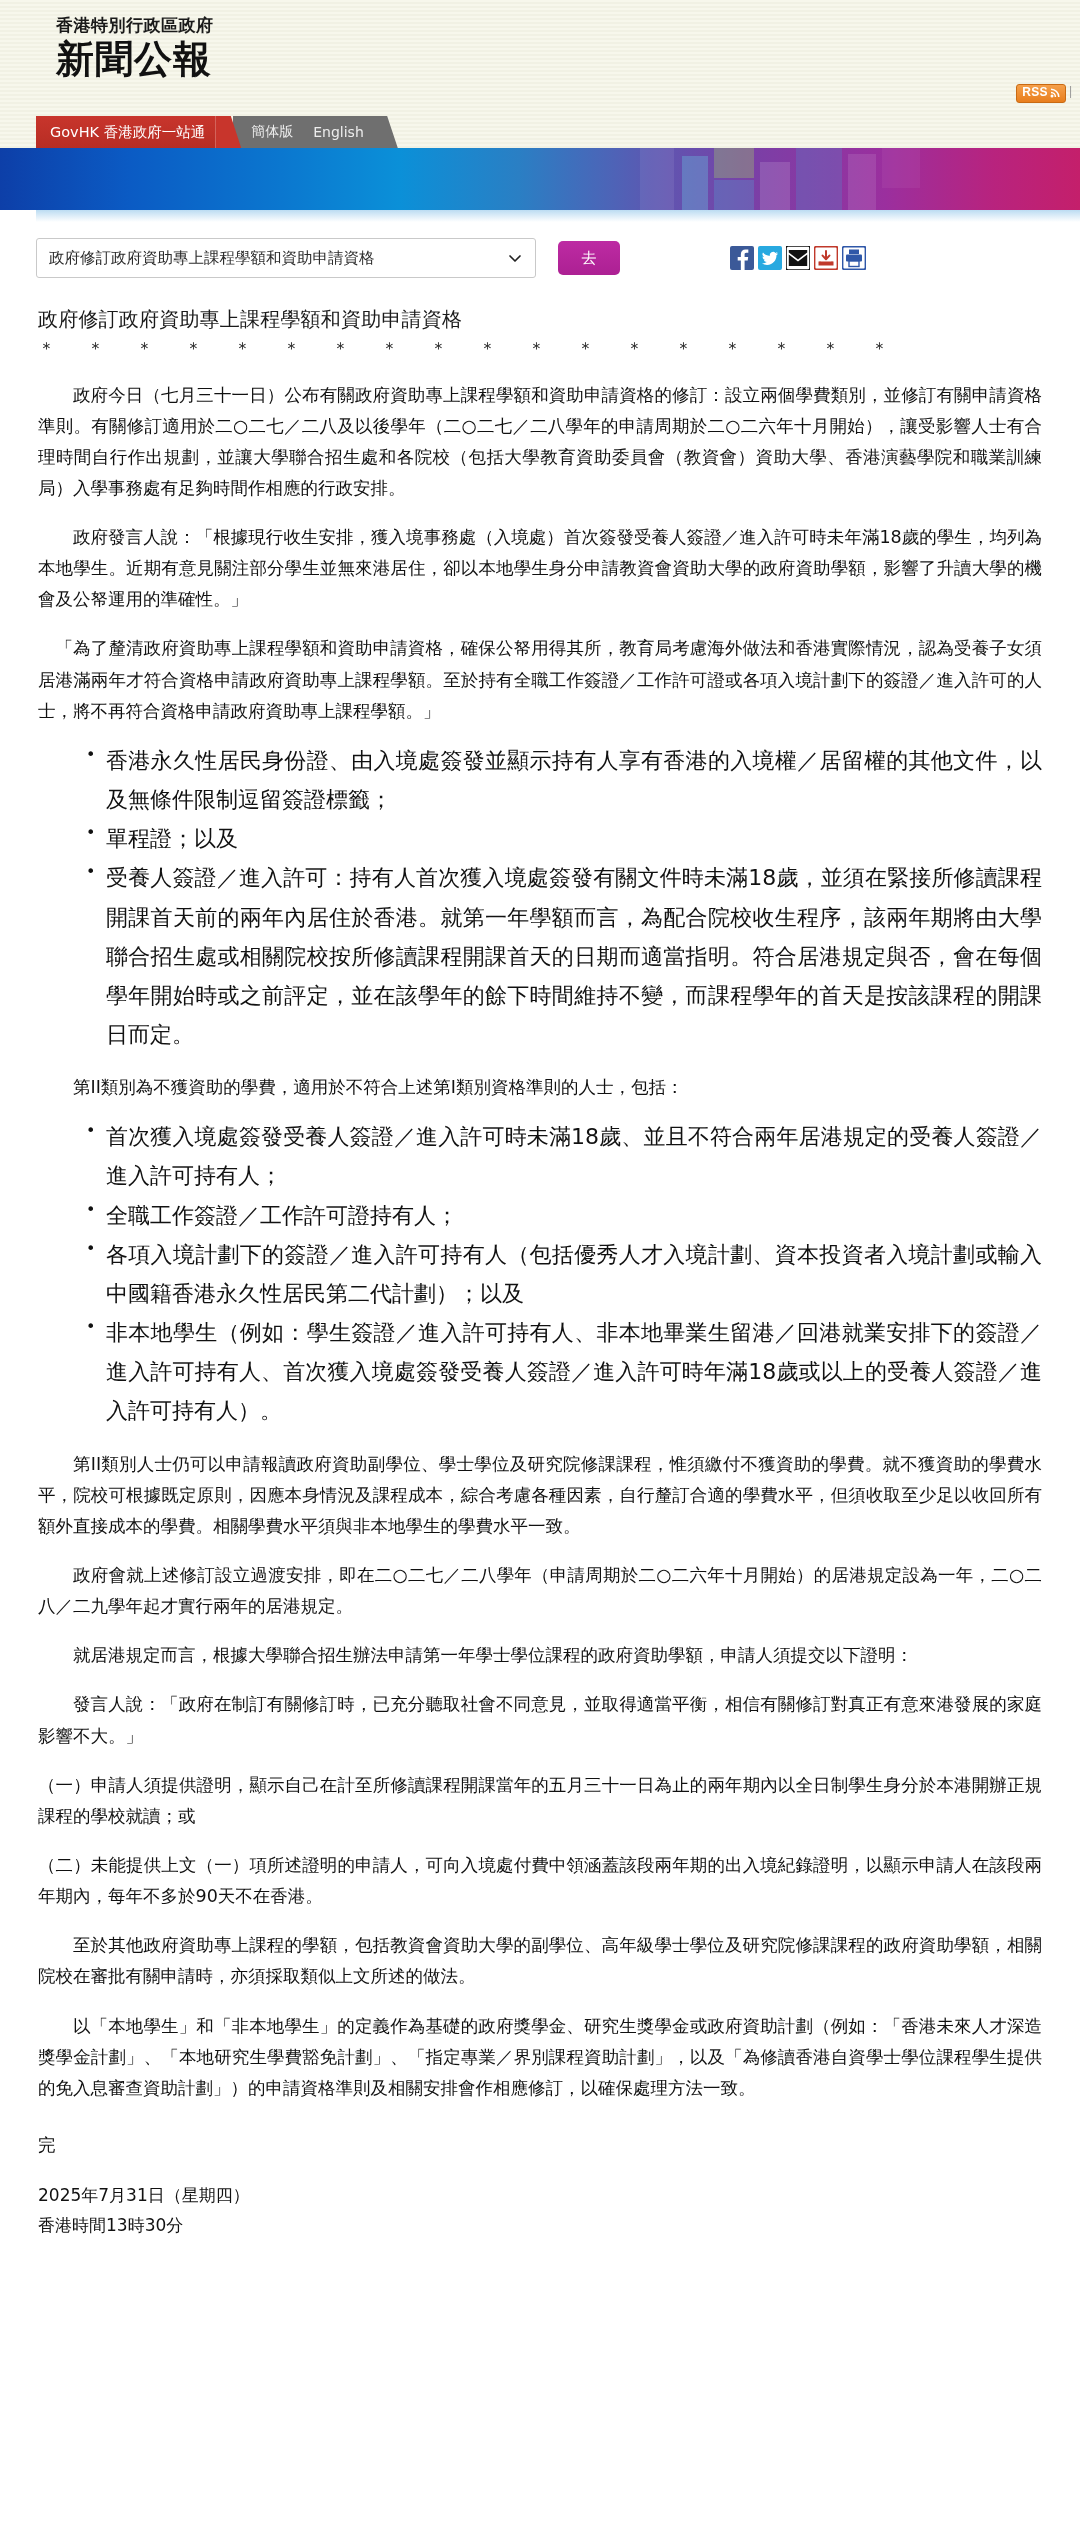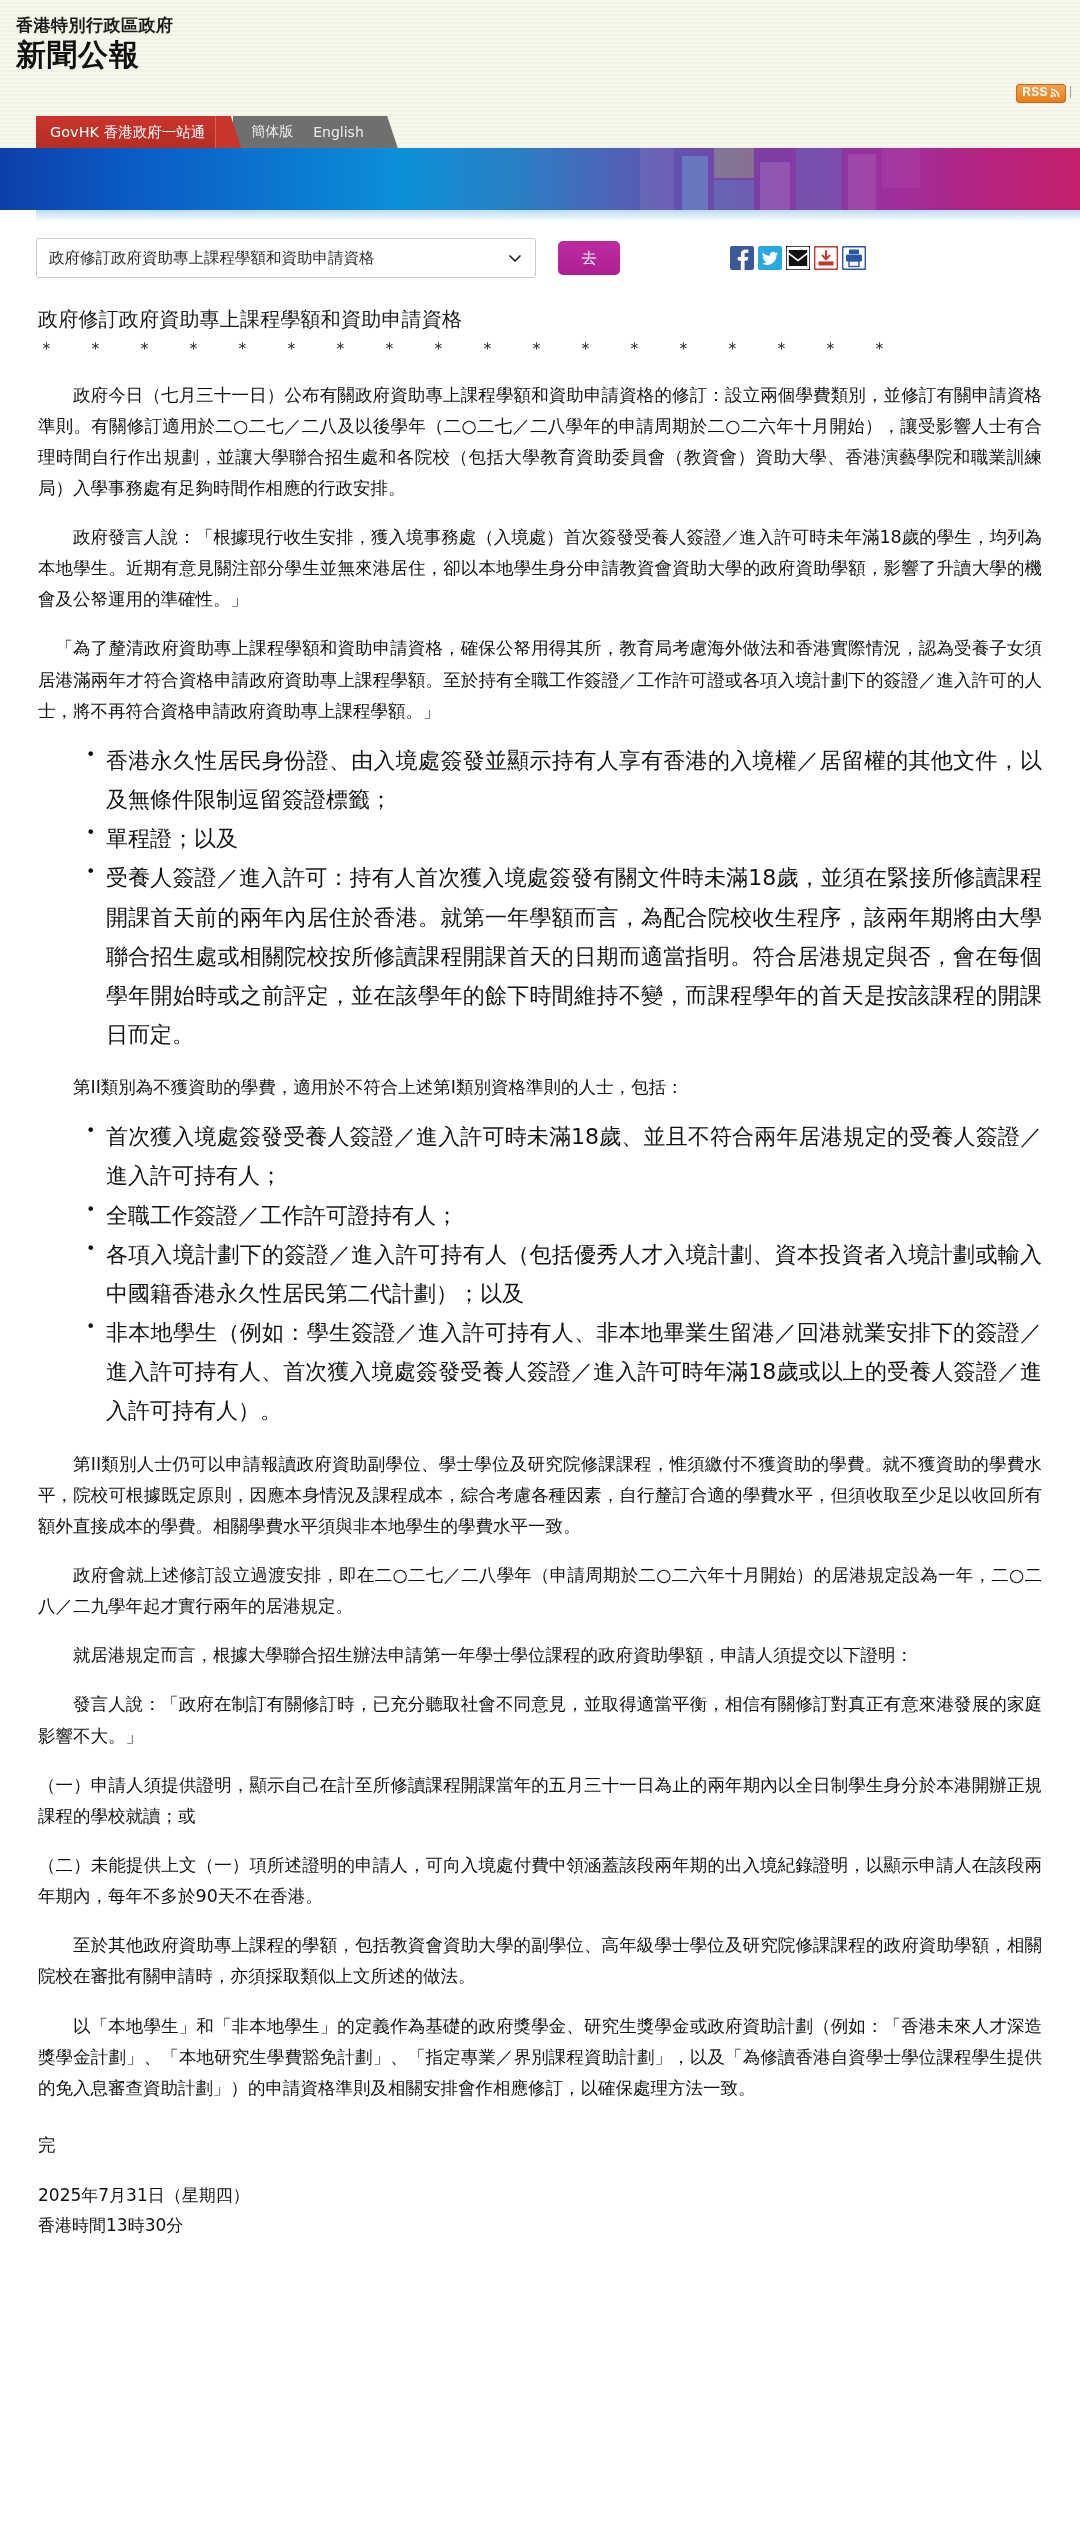--- a/index.html
+++ b/index.html
@@ -28,32 +28,32 @@
     background-image: repeating-linear-gradient(
       to bottom,
       #f7f7ec 0px, #f7f7ec 2px,
       #f1f1e4 2px, #f1f1e4 4px
     );
     padding: 14px 0 0 0;
     height: 116px;
     box-sizing: border-box;
   }
   .masthead-inner {
-    padding-left: 16px;
+    padding-left: 56px;
   }
   .gov-name {
     font-size: 17px;
     font-weight: bold;
     color: #1a1a1a;
     letter-spacing: 0.5px;
     line-height: 1.3;
     font-family: "DejaVu Sans", "Liberation Sans", sans-serif;
   }
   .press-release-title {
-    font-size: 30px;
+    font-size: 38px;
     font-weight: bold;
     color: #111111;
     letter-spacing: 1px;
     line-height: 1.15;
     margin-top: 2px;
     font-family: "DejaVu Sans", "Liberation Sans", sans-serif;
   }
 
   
   .rss-wrap {

